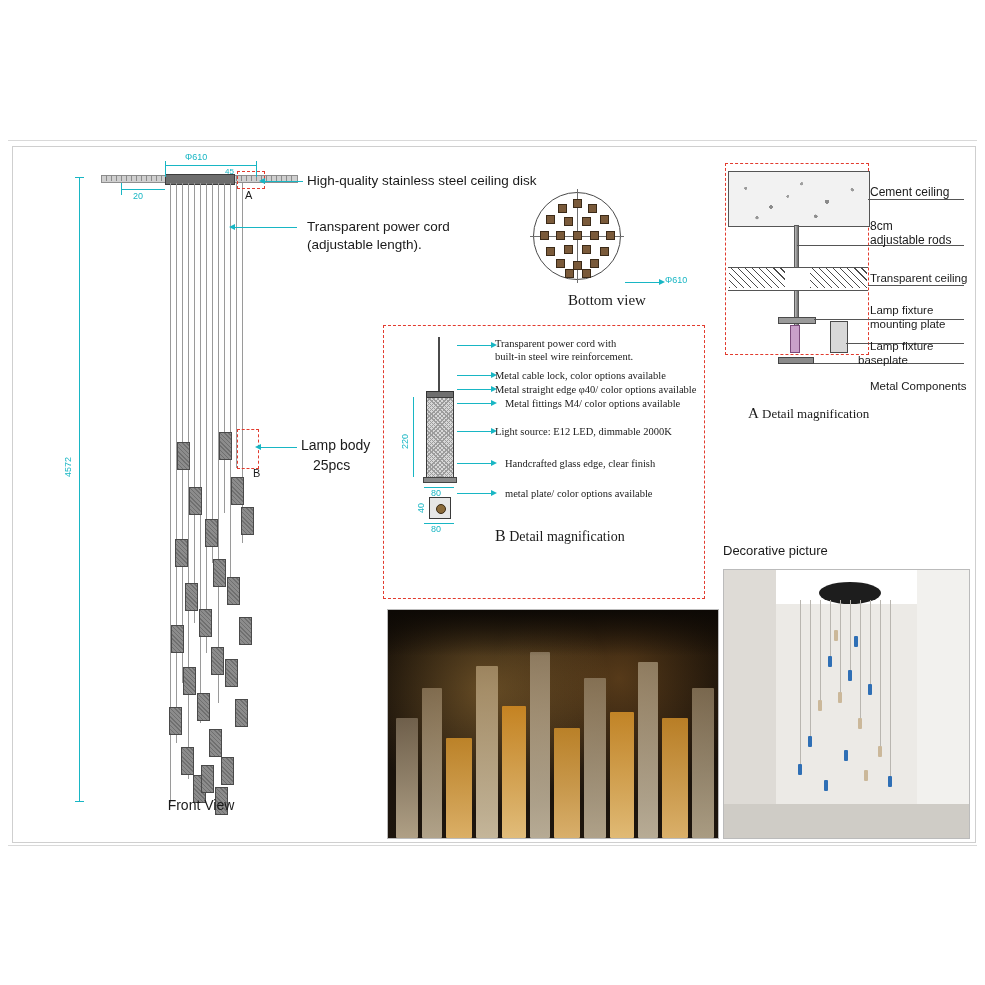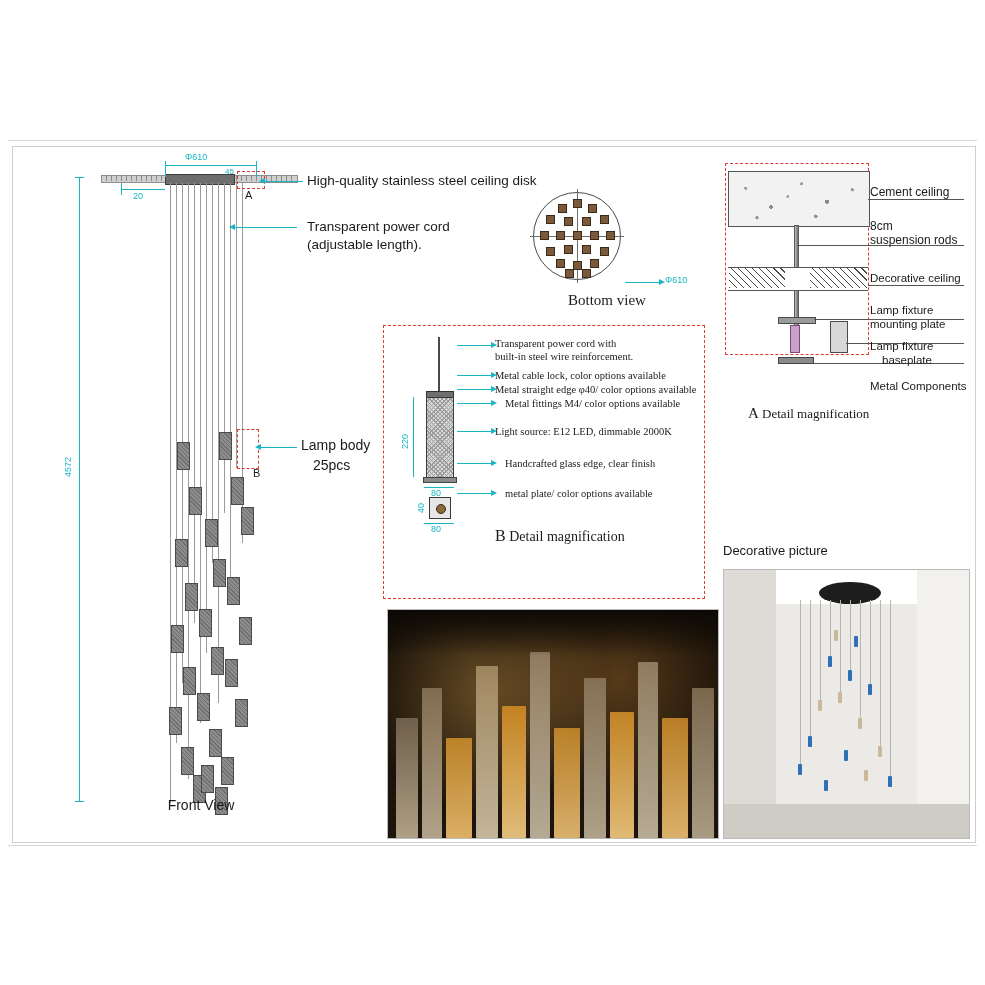--- a/index.html
+++ b/index.html
@@ -287,26 +287,26 @@
 
       <div class="thin" style="left:150px;top:42px;width:96px;height:1px;background:#555;"></div>
       <div class="thin" style="left:79px;top:88px;width:167px;height:1px;background:#555;"></div>
       <div class="thin" style="left:150px;top:128px;width:96px;height:1px;background:#555;"></div>
       <div class="thin" style="left:96px;top:162px;width:150px;height:1px;background:#555;"></div>
       <div class="thin" style="left:128px;top:186px;width:118px;height:1px;background:#555;"></div>
       <div class="thin" style="left:96px;top:206px;width:150px;height:1px;background:#555;"></div>
 
       <div class="lbl" style="left:152px;top:28px;font-size:12px;">Cement ceiling</div>
       <div class="lbl" style="left:152px;top:62px;font-size:12px;">8cm</div>
-      <div class="lbl" style="left:152px;top:76px;font-size:12px;">suspension rods</div>
-      <div class="lbl" style="left:152px;top:114px;font-size:11.5px;">Decorative ceiling</div>
+      <div class="lbl" style="left:152px;top:76px;font-size:12px;">adjustable rods</div>
+      <div class="lbl" style="left:152px;top:114px;font-size:11.5px;">Transparent ceiling</div>
       <div class="lbl" style="left:152px;top:146px;font-size:11.5px;">Lamp fixture</div>
       <div class="lbl" style="left:152px;top:160px;font-size:11.5px;">mounting plate</div>
       <div class="lbl" style="left:152px;top:182px;font-size:11.5px;">Lamp fixture</div>
-      <div class="lbl" style="left:164px;top:196px;font-size:11.5px;">baseplate</div>
+      <div class="lbl" style="left:140px;top:196px;font-size:11.5px;">baseplate</div>
       <div class="lbl" style="left:152px;top:222px;font-size:11.5px;">Metal Components</div>
 
       <div class="acap">
         <span style="font-size:15px;">A</span>
         <span>Detail magnification</span>
       </div>
     </div>
 
     <div class="photo" id="photo1">
       <div style="position:absolute;inset:0;background:

